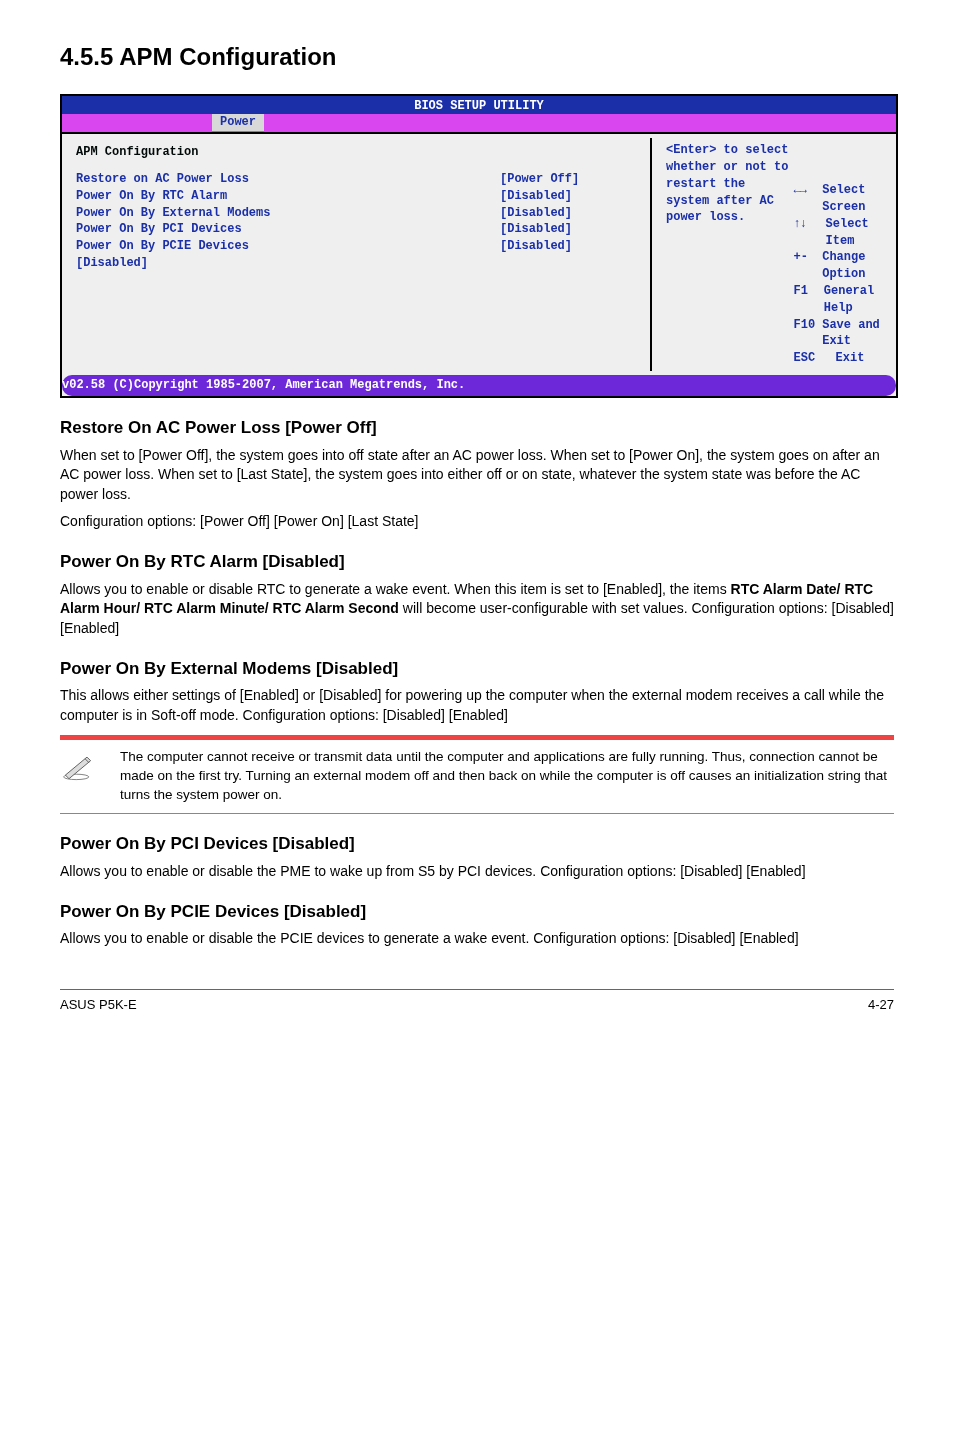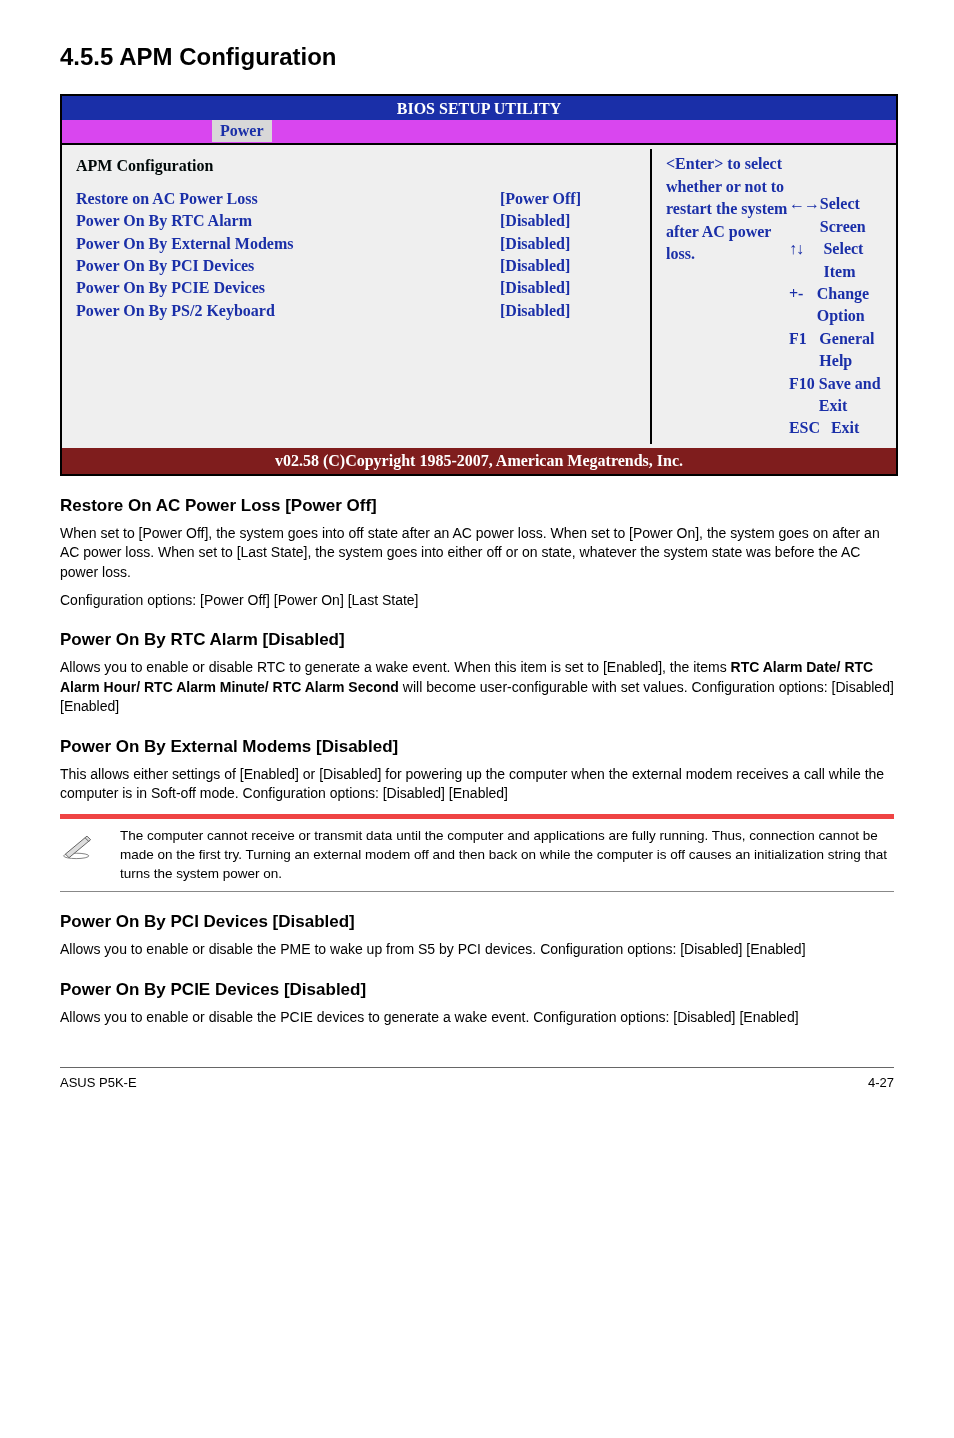--- a/index.html
+++ b/index.html
@@ -20,22 +20,22 @@
       font-size: 17px;
       font-weight: bold;
       margin: 18px 0 6px 0;
     }
     p { margin: 0 0 8px 0; }
 
     
     .bios-box {
       border: 2px solid #000;
       width: 100%;
-      font-family: Liberation Serif, serif;
-      font-size: 16px;
+      font-family: Liberation Mono, monospace;
+      font-size: 12px;
       background: #efefef;
       margin-bottom: 14px;
     }
     .bios-titlebar {
       background: #1a2fa8;
       color: #fff;
       text-align: center;
       padding: 2px 0 0 0;
       position: relative;
       font-weight: bold;
@@ -81,25 +81,26 @@
       display: flex;
       flex-direction: row;
       justify-content: center;
     }
     .bios-help-top { }
     .bios-keys { margin-top: 40px; }
     .bios-keyrow { display:flex; }
     .bios-key { width: 42px; display:inline-block; }
     .bios-arrows { letter-spacing: -1px; }
     .bios-footer {
-      background: #7f1d1d;
+      background: #6d28d9;
       color: #fff;
-      text-align: center;
+      text-align: left;
       font-weight: bold;
       padding: 2px 0;
+      border-radius: 10px;
     }
 
     .note-block {
       display: flex;
       border-top: 5px solid #ef4444;
       border-bottom: 1px solid #888;
       padding: 8px 0;
       margin: 10px 0 14px 0;
       align-items: flex-start;
       gap: 20px;
@@ -151,21 +152,20 @@
         </div>
       <div class="bios-row">
           <span class="bios-label">Power On By PCI Devices</span>
           <span class="bios-val">[Disabled]</span>
         </div>
       <div class="bios-row">
           <span class="bios-label">Power On By PCIE Devices</span>
           <span class="bios-val">[Disabled]</span>
         </div>
       <div class="bios-row">
-          <span class="bios-label">Power On By PS/2 Keyboard</span>
           <span class="bios-val">[Disabled]</span>
         </div>
     </div>
     <div class="bios-right">
       <div class="bios-help-top">&lt;Enter&gt; to select whether or not to restart the system after AC power loss.</div>
       <div class="bios-keys">
         <div class="bios-keyrow">
             <span class="bios-key bios-arrows">←→</span>
             <span>Select Screen</span>
           </div>

